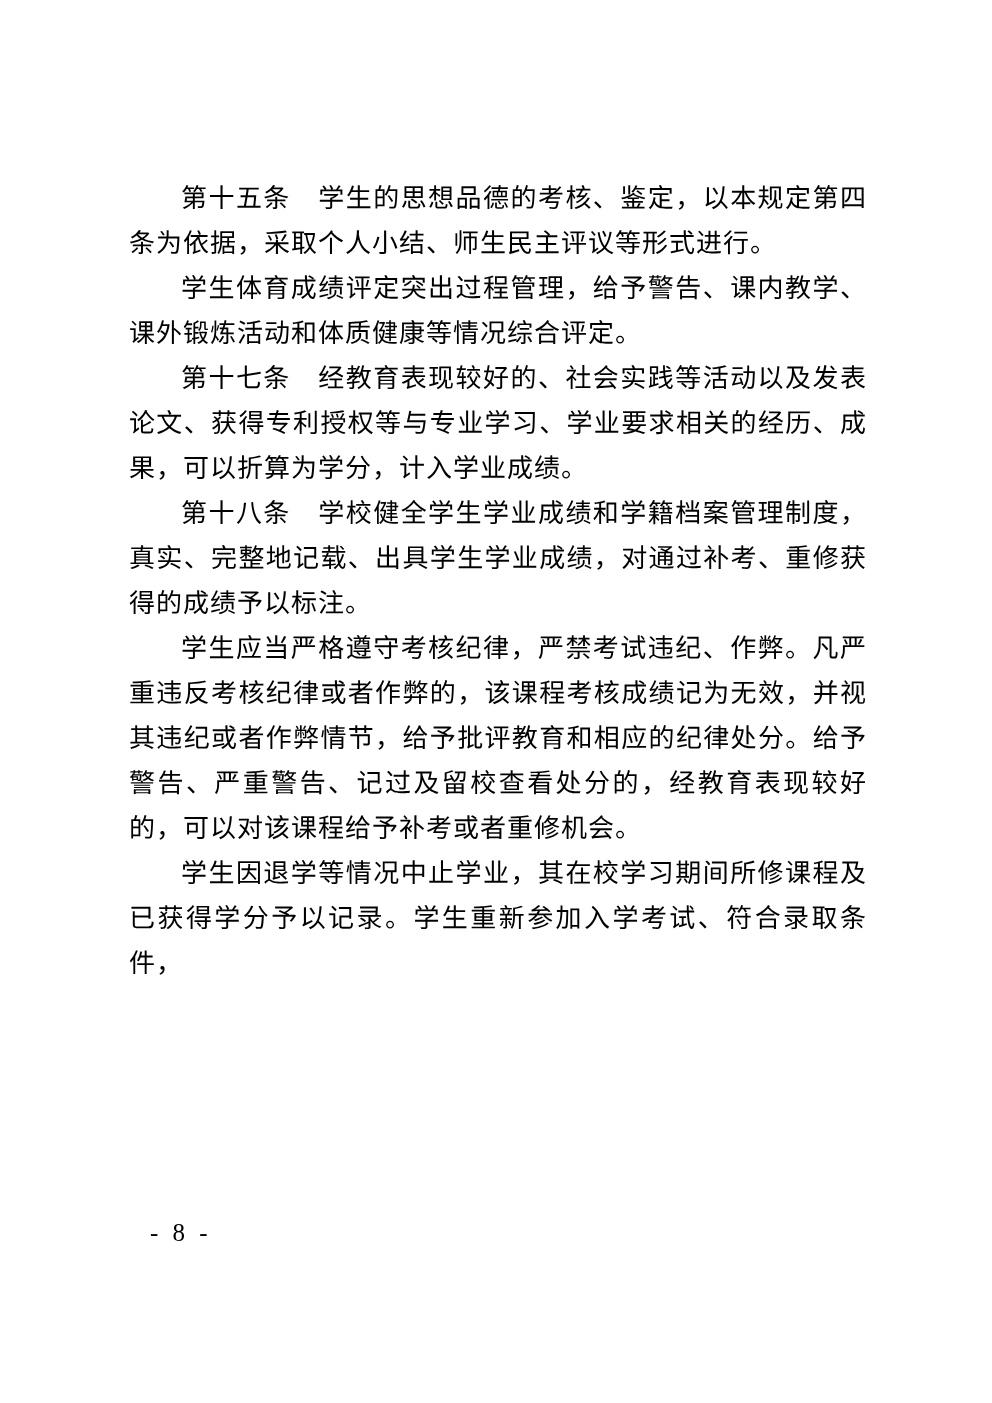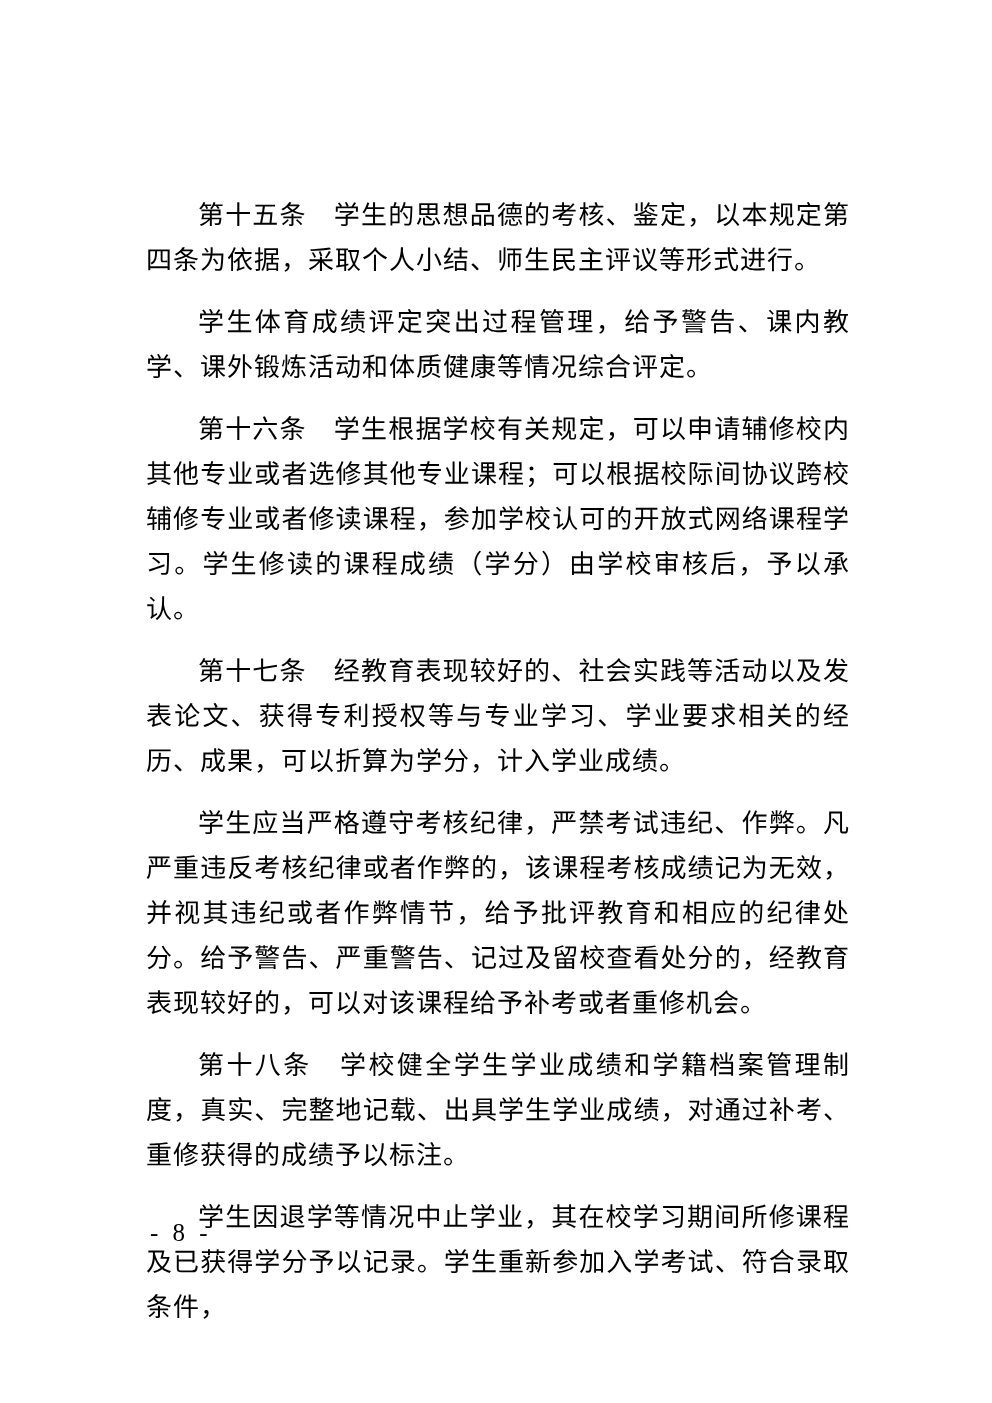--- a/index.html
+++ b/index.html
@@ -16,21 +16,21 @@
     font-family: "Liberation Serif", "DejaVu Serif", serif;
     overflow: hidden;
   }
   .body-text {
     position: absolute;
     left: 129px;
     top: 176px;
     width: 738px;
   }
   .body-text p {
-    margin: 17px;
+    margin: 0;
     padding: 0;
     font-size: 26px;
     line-height: 45px;
     letter-spacing: 1px;
     text-align: justify;
     text-indent: 2em;
     word-break: break-all;
   }
   .page-number {
     position: absolute;
@@ -43,22 +43,21 @@
   }
 </style>
 </head>
 <body>
 
 <div class="page">
 
   <div class="body-text">
     <p>第十五条　学生的思想品德的考核、鉴定，以本规定第四条为依据，采取个人小结、师生民主评议等形式进行。</p>
     <p>学生体育成绩评定突出过程管理，给予警告、课内教学、课外锻炼活动和体质健康等情况综合评定。</p>
-    <p>第十六条　学生根据学校有关规定，可以申请辅修校内其他专业或者选修其他专业课程；可以根据校际间协议跨校辅修专业或者修读课程，参加学校认可的开放式网络课程学习。学生修读的课程成绩（学分）由学校审核后，予以承认。</p>
     <p>第十七条　经教育表现较好的、社会实践等活动以及发表论文、获得专利授权等与专业学习、学业要求相关的经历、成果，可以折算为学分，计入学业成绩。</p>
+    <p>第十八条　学校健全学生学业成绩和学籍档案管理制度，真实、完整地记载、出具学生学业成绩，对通过补考、重修获得的成绩予以标注。</p>
     <p>学生应当严格遵守考核纪律，严禁考试违纪、作弊。凡严重违反考核纪律或者作弊的，该课程考核成绩记为无效，并视其违纪或者作弊情节，给予批评教育和相应的纪律处分。给予警告、严重警告、记过及留校查看处分的，经教育表现较好的，可以对该课程给予补考或者重修机会。</p>
-    <p>第十八条　学校健全学生学业成绩和学籍档案管理制度，真实、完整地记载、出具学生学业成绩，对通过补考、重修获得的成绩予以标注。</p>
     <p>学生因退学等情况中止学业，其在校学习期间所修课程及已获得学分予以记录。学生重新参加入学考试、符合录取条件，</p>
   </div>
 
   <div class="page-number">- 8 -</div>
 
 </div>
 
 </body></html>

